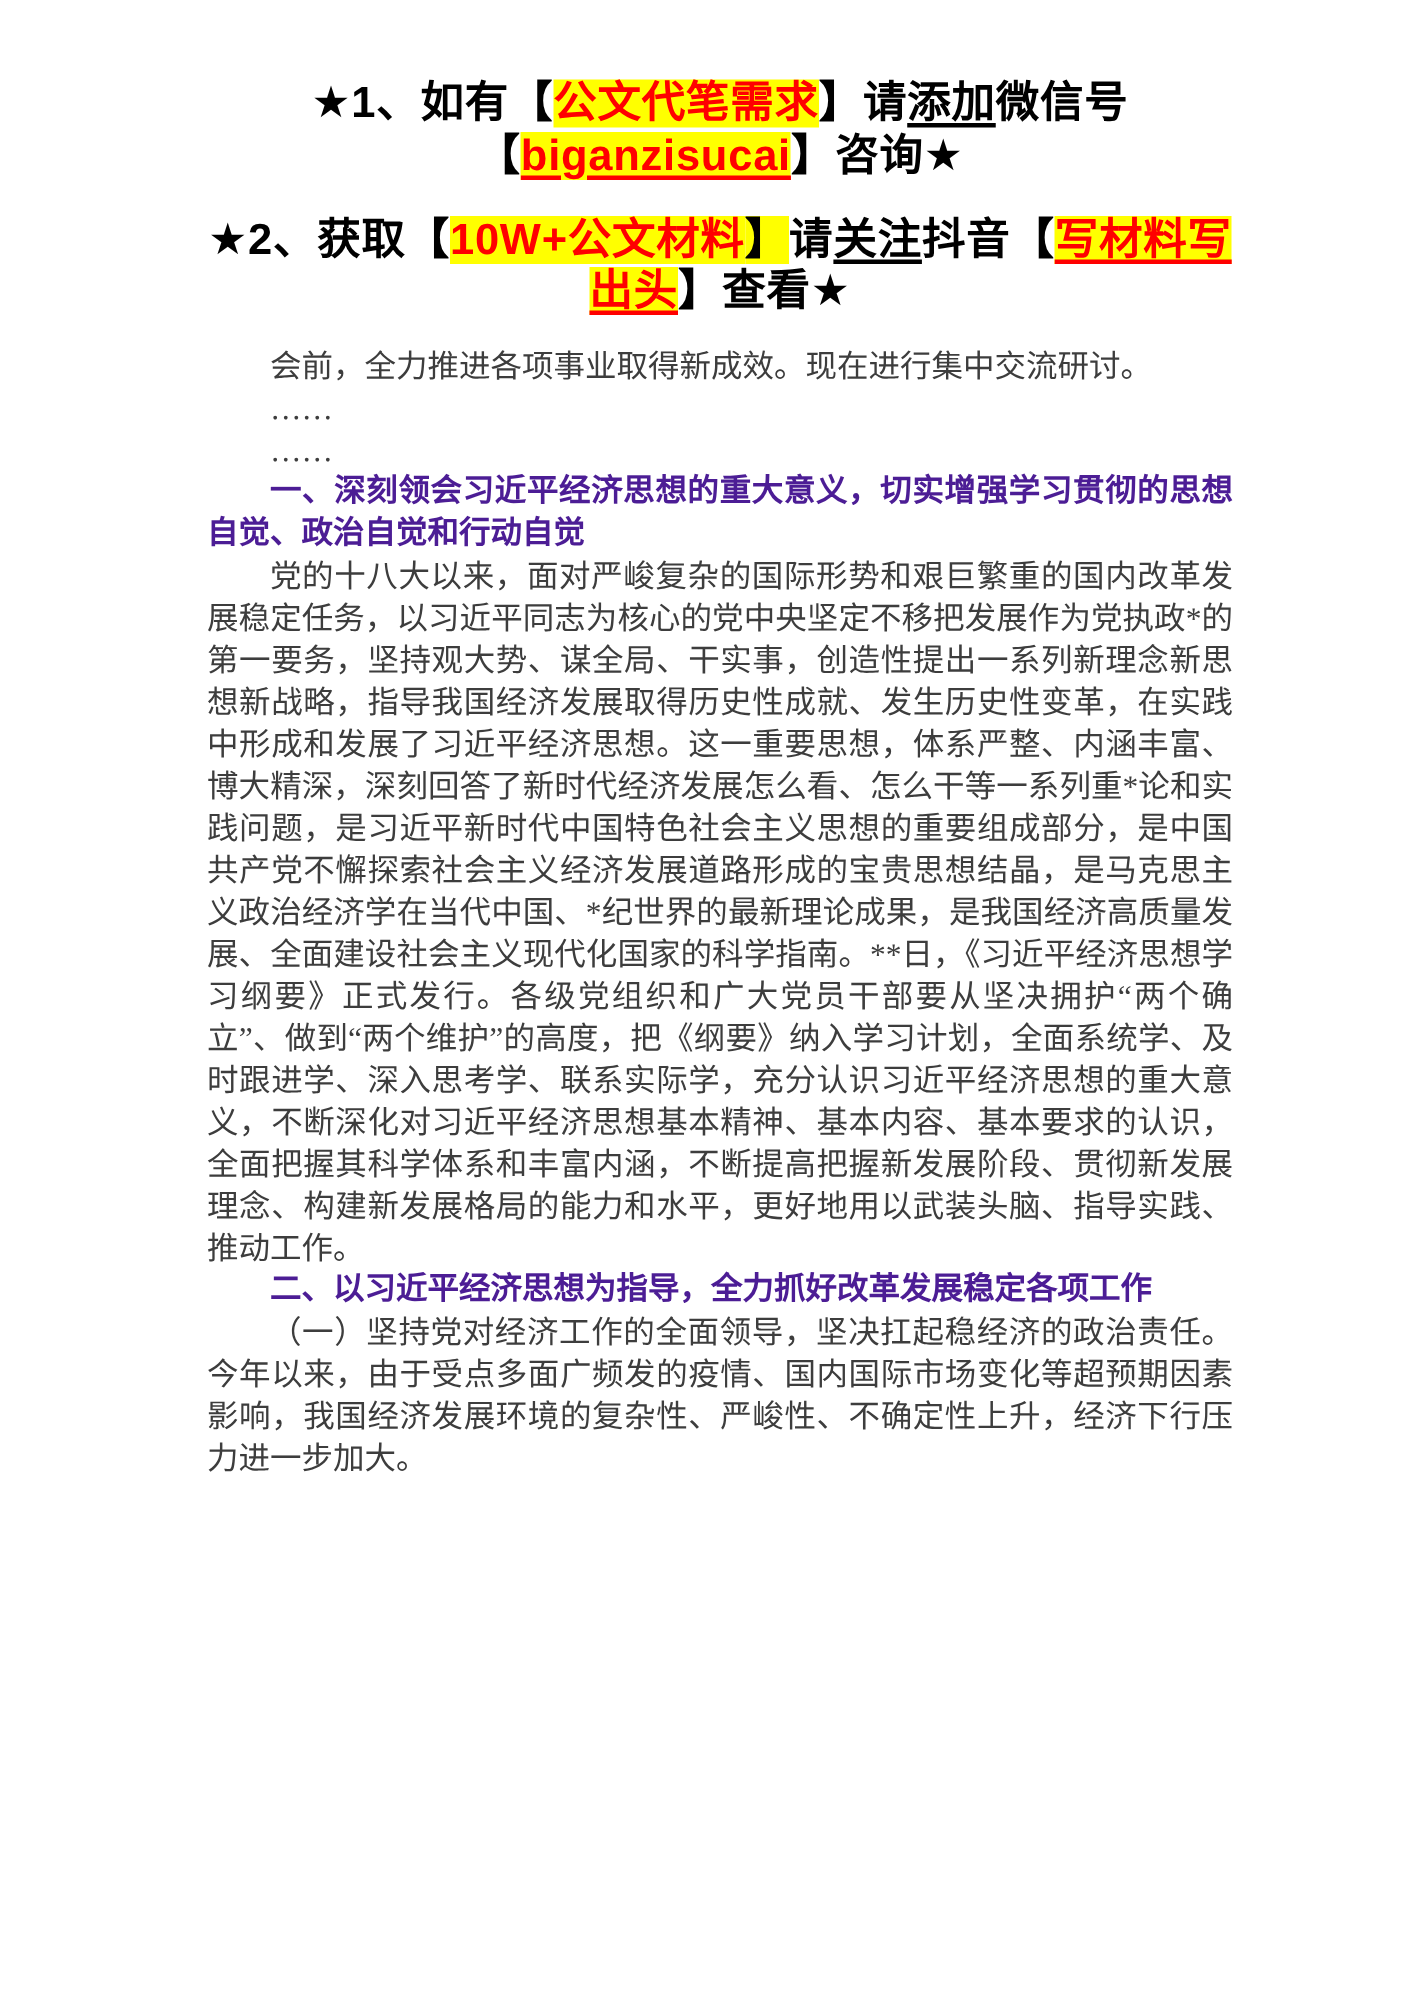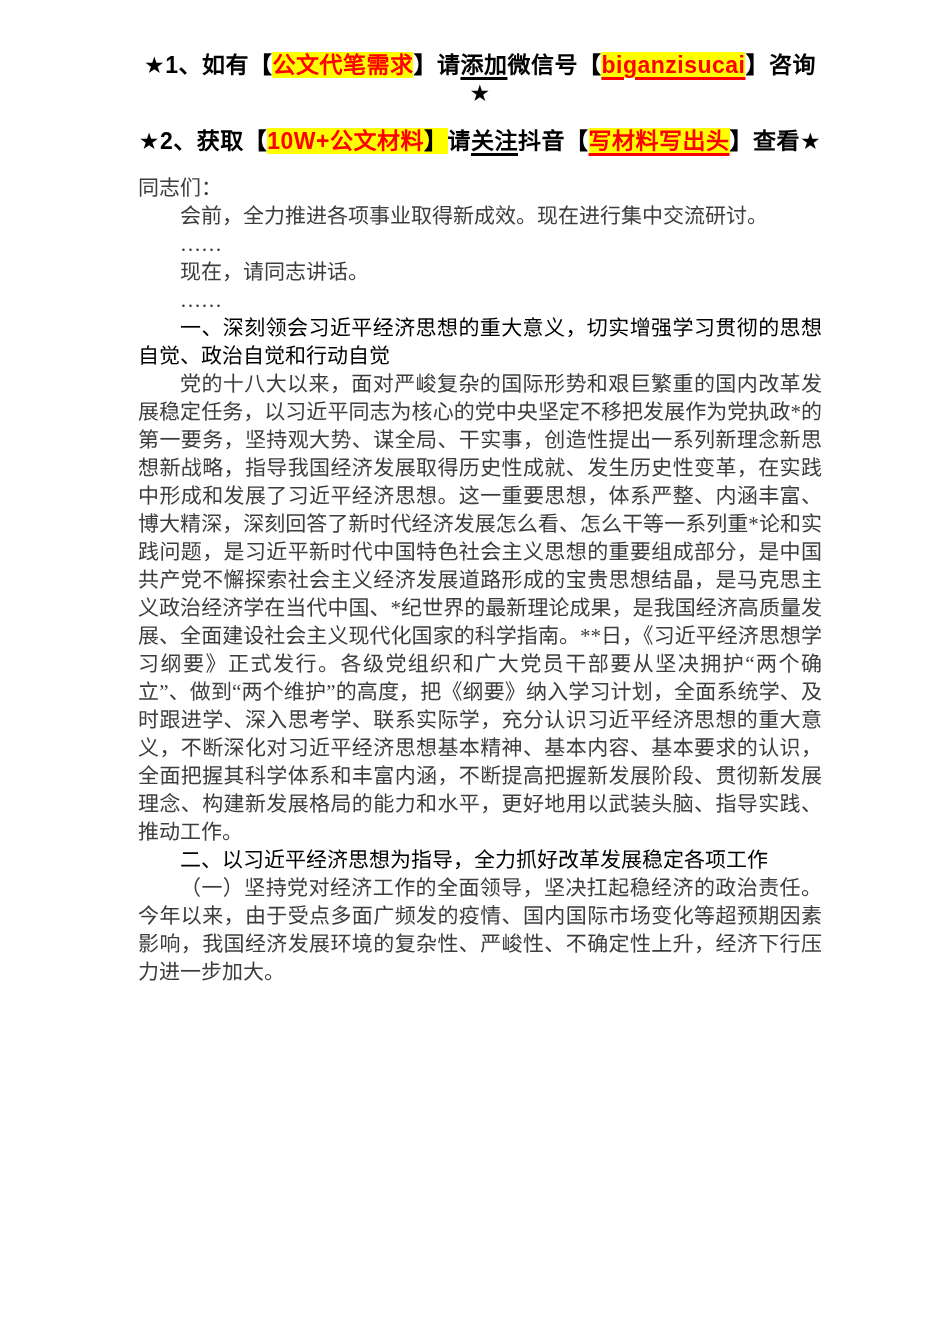--- a/index.html
+++ b/index.html
@@ -13,21 +13,21 @@
     padding: 52px 128px 78px 138px;
     display: flex;
     flex-direction: column;
     overflow: hidden;
   }
   
   .promo {
     text-align: center;
     font-family: "Liberation Sans", "DejaVu Sans", sans-serif;
     font-weight: 700;
-    font-size: 23px;
+    font-size: 29px;
     color: #000000;
     letter-spacing: 0.5px;
   }
   .promo p { margin: 0 0 21px 0; line-height: 1.2; }
   .promo p:last-child { margin-bottom: 0; }
   .promo-top { margin-bottom: 18px; }
   .hl-red {
     background: #ffff00;
     color: #ff0000;
   }
@@ -55,39 +55,37 @@
     font-family: "Liberation Serif", "DejaVu Serif", serif;
     font-size: 21px;
     line-height: 28px;
     color: #3d3d3d;
     text-align: justify;
   }
   .doc p { margin: 0; text-indent: 2em; }
   .doc p.salutation { text-indent: 0; }
   .doc p.heading {
     font-family: "Liberation Sans", "DejaVu Sans", sans-serif;
-    font-weight: 400;
-    color: #000000;
+    font-weight: 700;
+    color: #4c1d95;
   }
 </style>
 </head>
 <body>
 
 <div class="page">
 
   <div class="promo promo-top">
     <p><span>★1、如有【</span><span class="hl-red">公文代笔需求</span><span>】请</span><span class="u-black">添加</span><span>微信号【</span><span class="hl-red-u">biganzisucai</span><span>】咨询★</span></p>
     <p><span>★2、获取【</span><span class="hl-red">10W+公文材料</span><span class="hl-black">】</span><span>请</span><span class="u-black">关注</span><span>抖音【</span><span class="hl-red-u">写材料写出头</span><span>】查看★</span></p>
   </div>
 
   <div class="doc">
-    <p class="salutation">同志们：</p>
     <p>会前，全力推进各项事业取得新成效。现在进行集中交流研讨。</p>
     <p>……</p>
-    <p>现在，请同志讲话。</p>
     <p>……</p>
     <p class="heading">一、深刻领会习近平经济思想的重大意义，切实增强学习贯彻的思想自觉、政治自觉和行动自觉</p>
     <p>党的十八大以来，面对严峻复杂的国际形势和艰巨繁重的国内改革发展稳定任务，以习近平同志为核心的党中央坚定不移把发展作为党执政*的第一要务，坚持观大势、谋全局、干实事，创造性提出一系列新理念新思想新战略，指导我国经济发展取得历史性成就、发生历史性变革，在实践中形成和发展了习近平经济思想。这一重要思想，体系严整、内涵丰富、博大精深，深刻回答了新时代经济发展怎么看、怎么干等一系列重*论和实践问题，是习近平新时代中国特色社会主义思想的重要组成部分，是中国共产党不懈探索社会主义经济发展道路形成的宝贵思想结晶，是马克思主义政治经济学在当代中国、*纪世界的最新理论成果，是我国经济高质量发展、全面建设社会主义现代化国家的科学指南。**日，《习近平经济思想学习纲要》正式发行。各级党组织和广大党员干部要从坚决拥护“两个确立”、做到“两个维护”的高度，把《纲要》纳入学习计划，全面系统学、及时跟进学、深入思考学、联系实际学，充分认识习近平经济思想的重大意义，不断深化对习近平经济思想基本精神、基本内容、基本要求的认识，全面把握其科学体系和丰富内涵，不断提高把握新发展阶段、贯彻新发展理念、构建新发展格局的能力和水平，更好地用以武装头脑、指导实践、推动工作。</p>
     <p class="heading">二、以习近平经济思想为指导，全力抓好改革发展稳定各项工作</p>
     <p>（一）坚持党对经济工作的全面领导，坚决扛起稳经济的政治责任。今年以来，由于受点多面广频发的疫情、国内国际市场变化等超预期因素影响，我国经济发展环境的复杂性、严峻性、不确定性上升，经济下行压力进一步加大。</p>
   </div>
 
 </div>
 
 </body></html>

